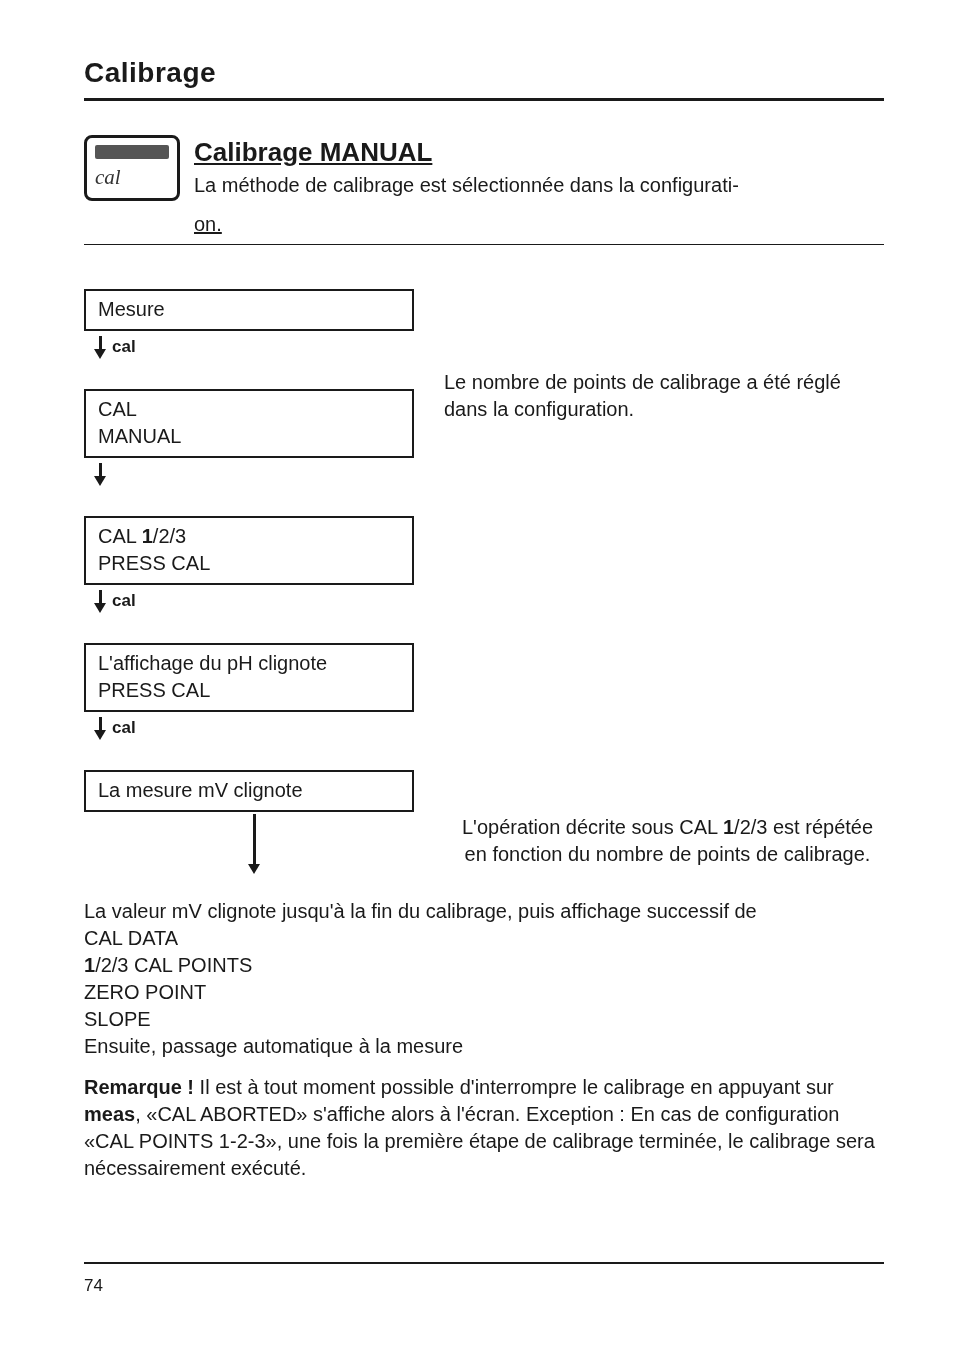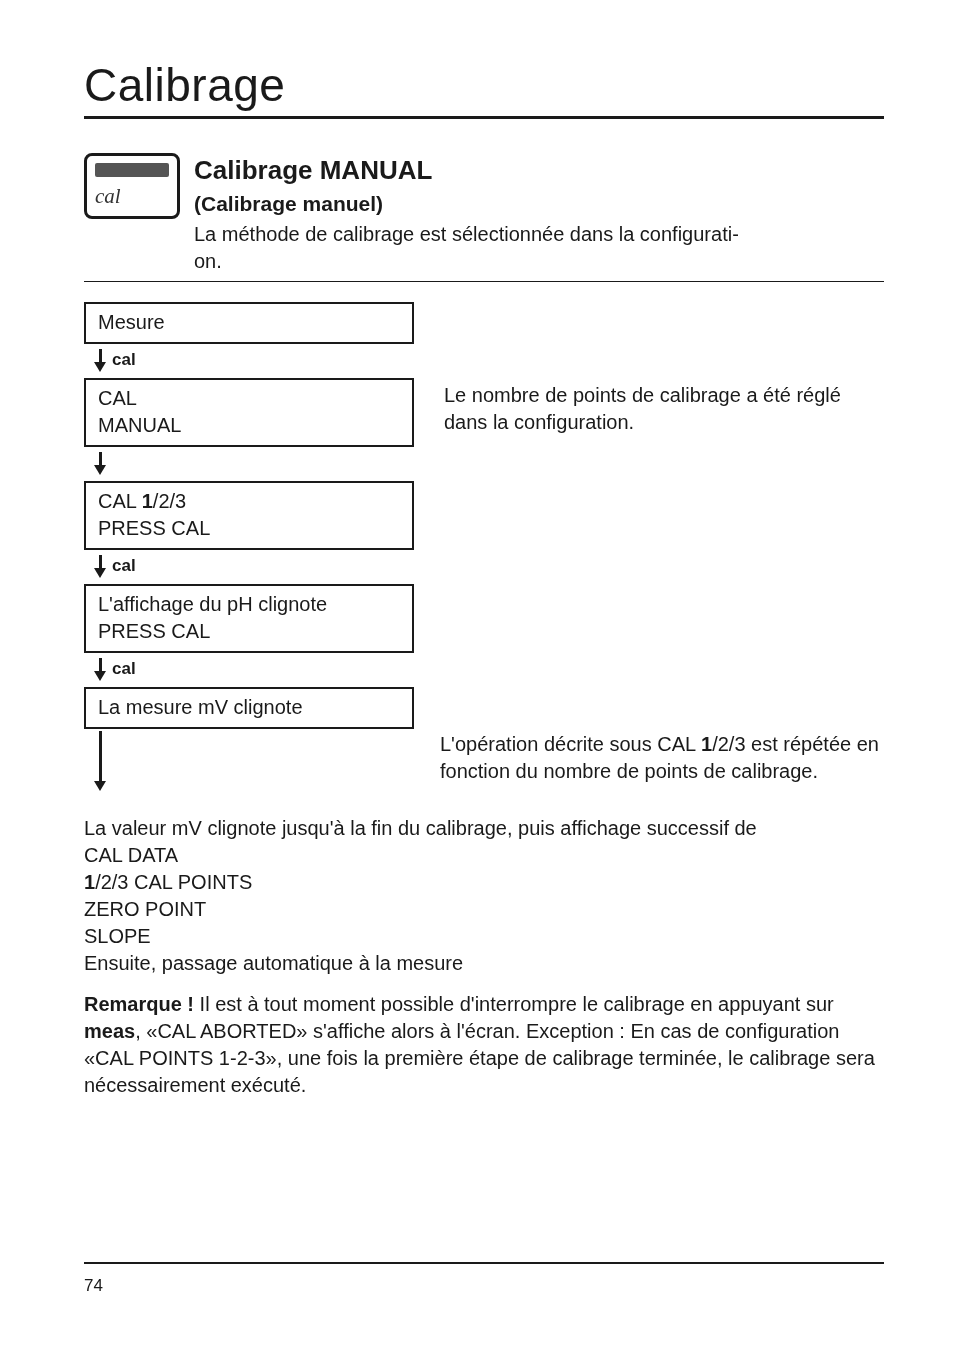--- a/index.html
+++ b/index.html
@@ -6,23 +6,24 @@
   html, body { width: 954px; height: 1350px; }
   body {
     background: #fff;
     font-family: "Helvetica Neue", Arial, sans-serif;
     color: #1a1a1a;
     padding: 54px 70px 40px 84px;
     font-size: 20px;
     line-height: 1.35;
   }
   h1.title {
-    font-size: 46px;
-    font-weight: 400;
+    font-size: 28px;
+    font-weight: 700;
     letter-spacing: 0.5px;
+    margin-bottom: 6px;
   }
   .title-rule {
     border: none;
     border-top: 3px solid #1a1a1a;
     margin-bottom: 34px;
   }
   .intro-row { display: flex; gap: 14px; }
   .icon-box {
     width: 96px; height: 66px;
     border: 3.5px solid #1a1a1a;
@@ -43,46 +44,48 @@
     font-family: Georgia, "Times New Roman", serif;
     font-style: italic;
     font-size: 21px;
     color: #333;
   }
   .intro-text { flex: 1; }
   .intro-text h2 {
     font-size: 26px;
     font-weight: 700;
     margin-bottom: 2px;
+    text-decoration: underline;
   }
   .intro-text .sub {
     font-size: 21px;
     font-weight: 700;
     margin-bottom: 2px;
   }
-  .on-text { display: inline-block; margin-left: 110px; margin-top: 0; }
+  .on-text { display: inline-block; margin-left: 110px; margin-top: 10px; text-decoration: underline; }
   hr.thin {
     border: none;
     border-top: 1.5px solid #1a1a1a;
     margin: 6px 0 20px 0;
   }
 
   .step-row {
     display: flex;
     align-items: flex-start;
     gap: 30px;
     margin-bottom: 2px;
   }
   .box {
     border: 2.2px solid #1a1a1a;
     padding: 5px 12px 6px 12px;
     width: 330px;
     flex: 0 0 auto;
     background: #fff;
     line-height: 1.35;
+    margin-top: 24px;
   }
   .box + .desc { flex: 1; padding-top: 4px; }
   .desc { flex: 1; }
   .arrow-wrap {
     height: 30px;
     display: flex;
     align-items: center;
     padding-left: 10px;
     gap: 6px;
     margin-bottom: 2px;
@@ -128,22 +131,23 @@
   }
   .tri-down {
     border-left: 8px solid transparent;
     border-right: 8px solid transparent;
     border-top: 13px solid #1a1a1a;
   }
 
   .mv-row {
     display: flex;
     align-items: flex-start;
-    gap: 26px;
-    margin-bottom: 2px;
+    gap: 37px;
+    margin-bottom: 2px;
+    text-align: center;
   }
   .mv-row .arrow-col {
     width: 330px; flex: 0 0 auto;
     padding-left: 10px;
   }
 
   .para { margin-top: 6px; }
   .para.block { margin-top: 15px; }
 
   .footer {
@@ -166,21 +170,20 @@
 <h1 class="title">Calibrage</h1>
 <hr class="title-rule">
 
 <div class="intro-row">
   <div class="icon-box">
     <div class="icon-bar"></div>
     <div class="icon-cal">cal</div>
   </div>
   <div class="intro-text">
     <h2>Calibrage MANUAL</h2>
-    <div class="sub">(Calibrage manuel)</div>
     <div>La méthode de calibrage est sélectionnée dans la configurati-</div>
   </div>
 </div>
 <span class="on-text">on.</span>
 <hr class="thin">
 
 
 <div class="step-row">
   <div class="box">Mesure</div>
 </div>

